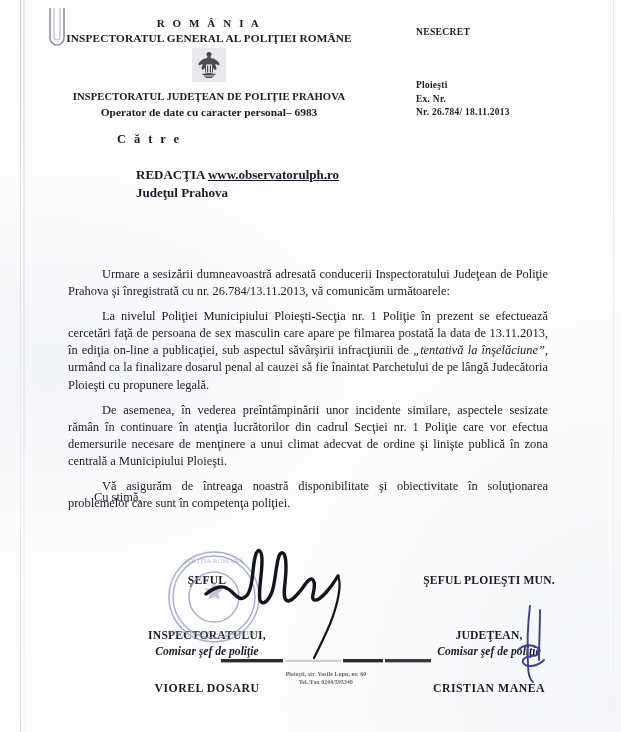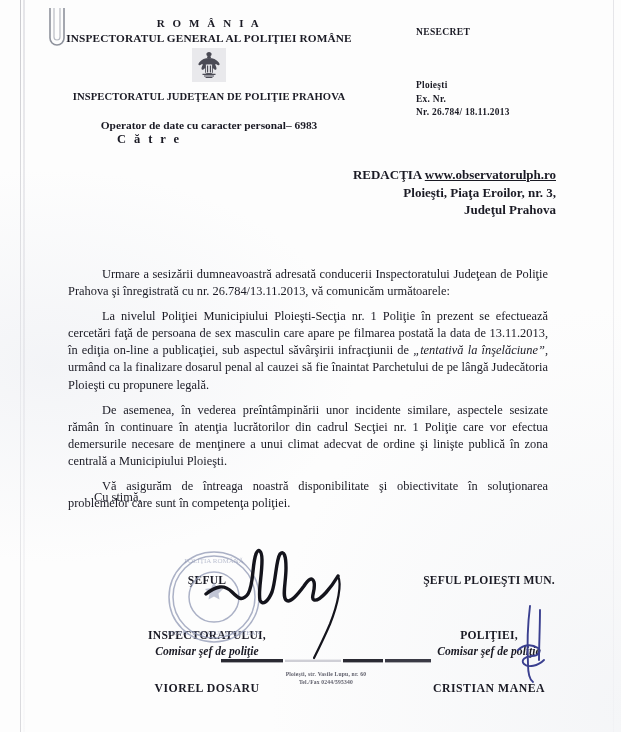--- a/index.html
+++ b/index.html
@@ -102,21 +102,21 @@
     font-size: 10.6px;
     font-weight: bold;
     letter-spacing: .1px;
     line-height: 14px;
     margin-top: 2px;
   }
   .operator {
     font-size: 11.4px;
     font-weight: bold;
     line-height: 15px;
-    margin-top: 14px;
+    margin-top: 1px;
     text-align: center;
   }
 
   .hdr-right {
     position: absolute;
     left: 400px;
     top: 10px;
     width: 180px;
     font-size: 9.6px;
     font-weight: bold;
@@ -137,21 +137,21 @@
     top: 132px;
     font-size: 12.5px;
     font-weight: bold;
     letter-spacing: 2.4px;
   }
   .addressee {
     position: absolute;
     left: 120px;
     top: 166px;
     width: 420px;
-    text-align: right;
+    text-align: left;
     font-weight: bold;
     font-size: 13px;
     line-height: 17.5px;
   }
   .addressee .site {
     text-decoration: underline;
     font-weight: bold;
   }
 
   
@@ -307,21 +307,20 @@
     </div>
   </div>
 
   <div class="catre">C ă t r e</div>
 
   <div class="addressee">
     <div>
       <span>REDACŢIA</span>
       <span class="site">www.observatorulph.ro</span>
     </div>
-    <div>Ploieşti, Piaţa Eroilor, nr. 3,</div>
     <div>Judeţul Prahova</div>
   </div>
 
   <div class="body-text">
     <p>Urmare a sesizării dumneavoastră adresată conducerii  Inspectoratului Judeţean de Poliţie Prahova şi înregistrată cu nr. 26.784/13.11.2013, vă comunicăm următoarele:</p>
     <p><span>La nivelul Poliţiei Municipiului Ploieşti-Secţia nr. 1 Poliţie în prezent se efectuează cercetări faţă de persoana de sex masculin care apare pe filmarea postată la data de 13.11.2013, în ediţia on-line a publicaţiei, sub aspectul săvârşirii infracţiunii de </span><span class="quoted">„tentativă la înşelăciune”</span><span>, urmând ca la finalizare dosarul penal al cauzei să fie înaintat Parchetului de pe lângă Judecătoria Ploieşti cu propunere legală.</span></p>
     <p>De asemenea, în vederea preîntâmpinării unor incidente similare, aspectele sesizate rămân în continuare în atenţia lucrătorilor din cadrul Secţiei nr. 1 Poliţie care vor efectua demersurile necesare de menţinere a unui climat adecvat de ordine şi linişte publică în zona centrală a Municipiului Ploieşti.</p>
     <p>Vă asigurăm de întreaga noastră disponibilitate şi obiectivitate în soluţionarea problemelor care sunt în competenţa poliţiei.</p>
   </div>
 
@@ -329,21 +328,21 @@
 
   <div class="sig-left">
     <div class="sig-title">ŞEFUL</div>
     <div class="sig-title">INSPECTORATULUI,</div>
     <div class="sig-rank">Comisar şef de poliţie</div>
     <div class="sig-name">VIOREL DOSARU</div>
   </div>
 
   <div class="sig-right">
     <div class="sig-title">ŞEFUL PLOIEŞTI MUN.</div>
-    <div class="sig-title">POLIŢIEI,</div>
+    <div class="sig-title">JUDEŢEAN,</div>
     <div class="sig-rank">Comisar şef de poliţie</div>
     <div class="sig-name">CRISTIAN MANEA</div>
   </div>
 
   <svg class="stamp" viewBox="0 0 96 96">
     <g fill="none" stroke="#9098b4" stroke-width="1.5" opacity=".75">
       <circle cx="48" cy="48" r="45"></circle>
       <circle cx="48" cy="48" r="41"></circle>
       <circle cx="48" cy="48" r="25"></circle>
     </g>

